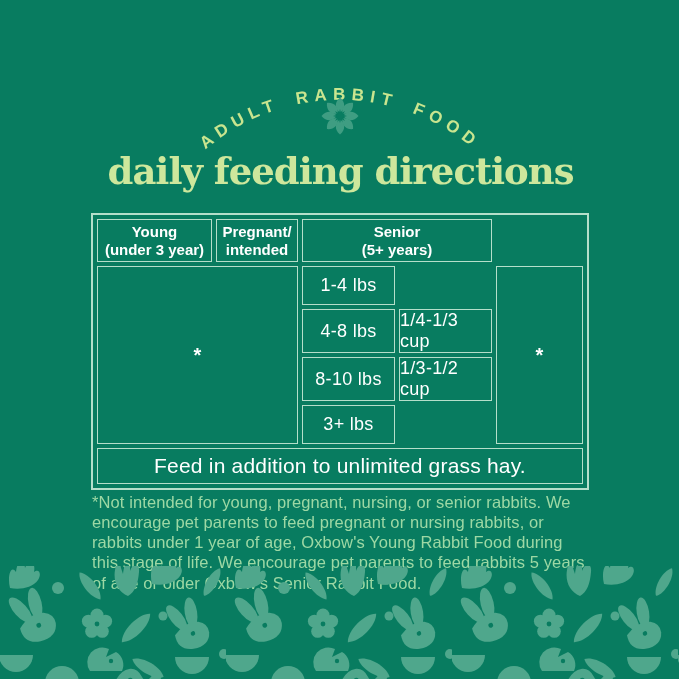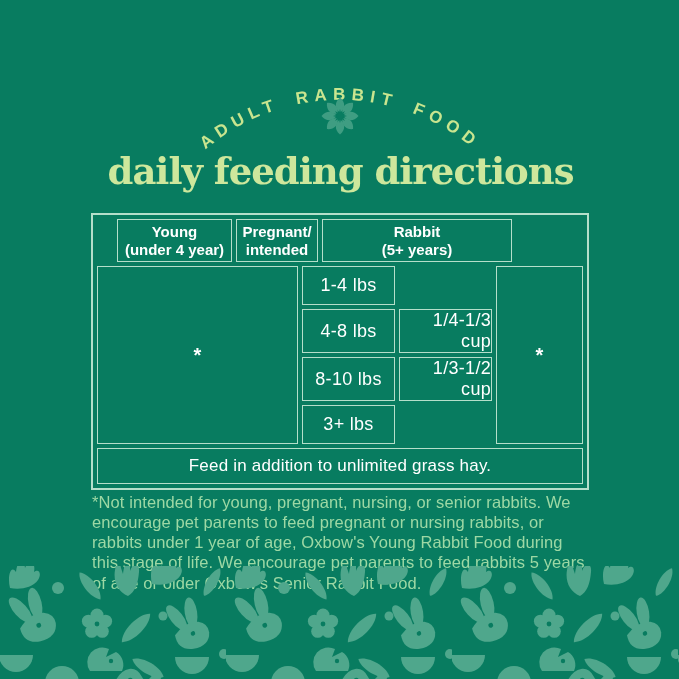--- a/index.html
+++ b/index.html
@@ -43,37 +43,37 @@
   }
   .cell{
     box-sizing:border-box;
     border:1.5px solid #b5dfcb;
     display:flex;flex-direction:column;align-items:center;justify-content:center;
     color:#ffffff;
   }
   .hdrRow{
     display:grid;
     grid-template-columns:115px 82px 190px 1fr;
-    gap:4px;height:43px;margin-left:20px;
+    gap:4px;height:43px;
   }
   .hdr{font-weight:bold;font-size:15px;line-height:1.18;text-align:center;}
   .bodyGrid{
     display:grid;
     grid-template-columns:201px 93px 93px 1fr;
     grid-template-rows:repeat(4,1fr);
     gap:4px;height:178px;
   }
-  .bodyGrid .cell{font-size:18px;letter-spacing:0.3px;text-align:right;}
+  .bodyGrid .cell{font-size:18px;letter-spacing:0.3px;}
   .mergedCell{grid-area:1/1/5/2;}
   .seniorCell{grid-area:1/4/5/5;}
   .w0{grid-area:1/2}.a0{grid-area:1/3}
   .w1{grid-area:2/2}.a1{grid-area:2/3}
   .w2{grid-area:3/2}.a2{grid-area:3/3}
   .w3{grid-area:4/2}.a3{grid-area:4/3}
-  .hayRow{height:36px;font-size:17px;letter-spacing:0.2px;}
+  .hayRow{height:36px;font-size:21px;letter-spacing:0.2px;}
   .asterisk{font-size:20px;font-weight:bold;line-height:1;}
   
   .footnote{
     position:absolute;left:92px;top:492px;width:498px;
     margin:0;
     color:#9dd8a4;
     font-size:16.5px;
     line-height:1.22;
     letter-spacing:0.1px;
   }
@@ -110,28 +110,28 @@
     <polygon fill="#087c60" points="0,-7 1.15,-2.77 4.95,-4.95 2.77,-1.15 7,0 2.77,1.15 4.95,4.95 1.15,2.77 0,7 -1.15,2.77 -4.95,4.95 -2.77,1.15 -7,0 -2.77,-1.15 -4.95,-4.95 -1.15,-2.77"></polygon>
   </svg>
 
   <h1 class="title">daily feeding directions</h1>
 
   <div class="tableWrap">
 
     <div class="hdrRow">
       <div class="cell hdr">
         <span>Young</span>
-        <span>(under 4 year)</span>
+        <span>(under 3 year)</span>
       </div>
       <div class="cell hdr">
         <span>Pregnant/</span>
         <span>intended</span>
       </div>
       <div class="cell hdr">
-        <span>Rabbit</span>
+        <span>Senior</span>
         <span>(5+ years)</span>
       </div>
     </div>
 
     <div class="bodyGrid">
       <div class="cell mergedCell">
         <span class="asterisk">*</span>
       </div>
 
       <div class="cell w0">1-4 lbs</div>

